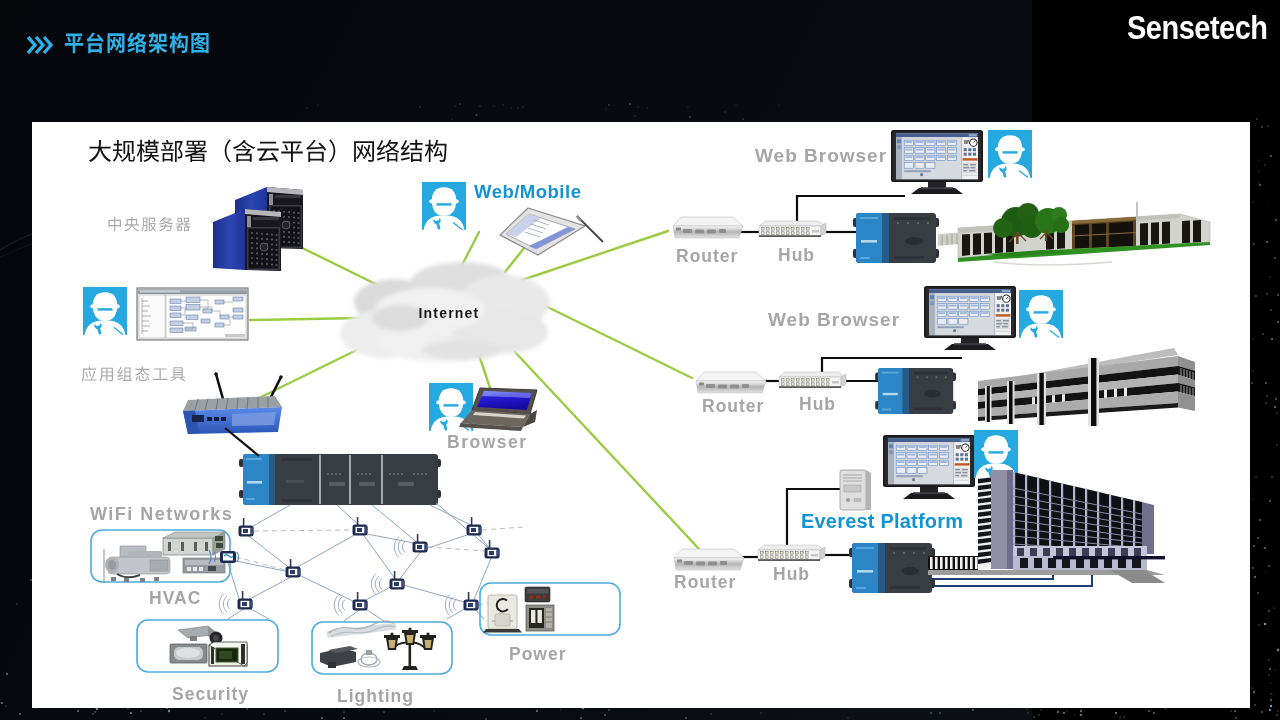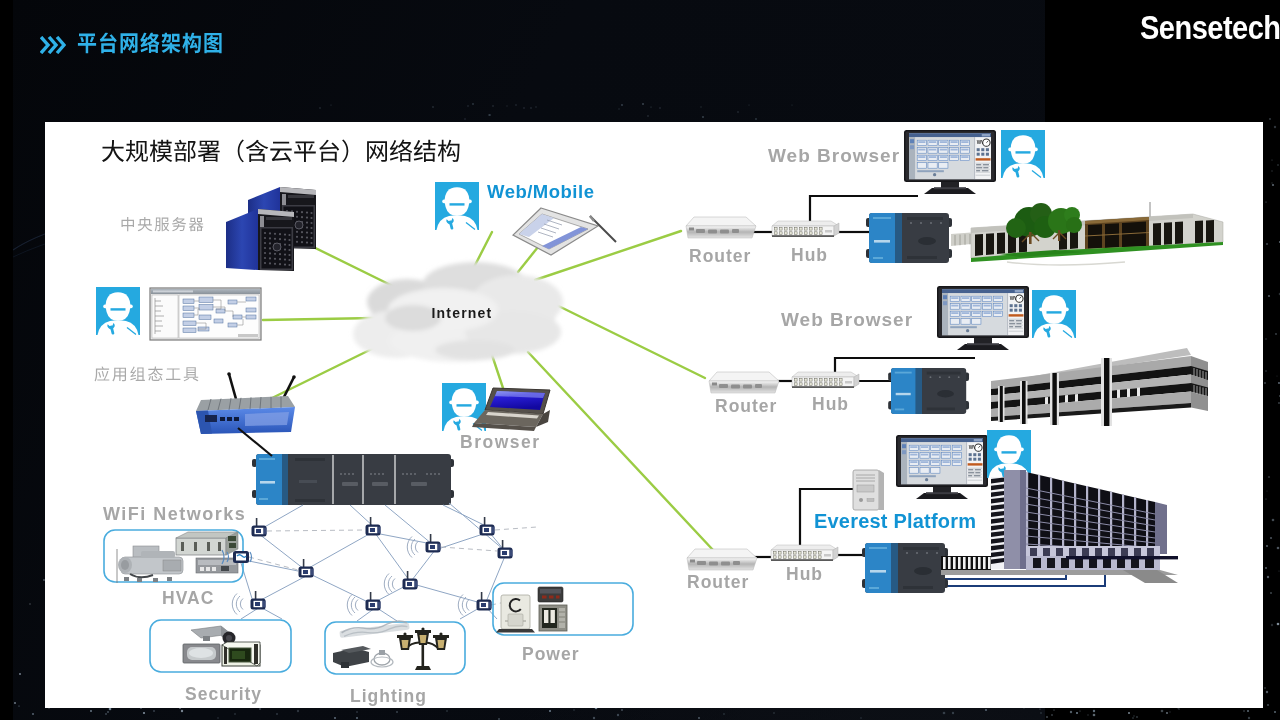--- a/index.html
+++ b/index.html
@@ -1,19 +1,19 @@
 <!DOCTYPE html>
 <html><head>
 <meta charset="utf-8">
 <style>
 html,body{margin:0;padding:0;}
 body{width:1280px;height:720px;overflow:hidden;background:#000;font-family:"Liberation Sans",sans-serif;}
 .stage{position:relative;width:1032px;height:720px;background:
  radial-gradient(ellipse 700px 380px at 88% 108%, #0d1016 0%, rgba(5,7,10,0) 60%),
- linear-gradient(118deg,#04060a 0%, #070a10 40%, #080b11 100%); margin-left: 13px;}
+ linear-gradient(118deg,#04060a 0%, #070a10 40%, #080b11 100%);}
 .hdr{position:absolute;left:27px;top:34px;display:flex;align-items:center;}
 .logo{position:absolute;left:1127px;top:10px;color:#fff;font-size:29px;font-weight:bold;letter-spacing:-0.5px;transform:scaleY(1.12);transform-origin:top left;}
 .panel{position:absolute;left:32px;top:122px;width:1218px;height:586px;background:#fff;}
 svg text{font-family:"Liberation Sans",sans-serif;}
 </style>
 </head>
 <body>
 <div class="stage">
 <svg class="stars" style="position:absolute;left:0;top:0" width="1280" height="720">
 <circle cx="817" cy="700" r="0.8" fill="#9fb6c9" opacity="0.35"></circle>

